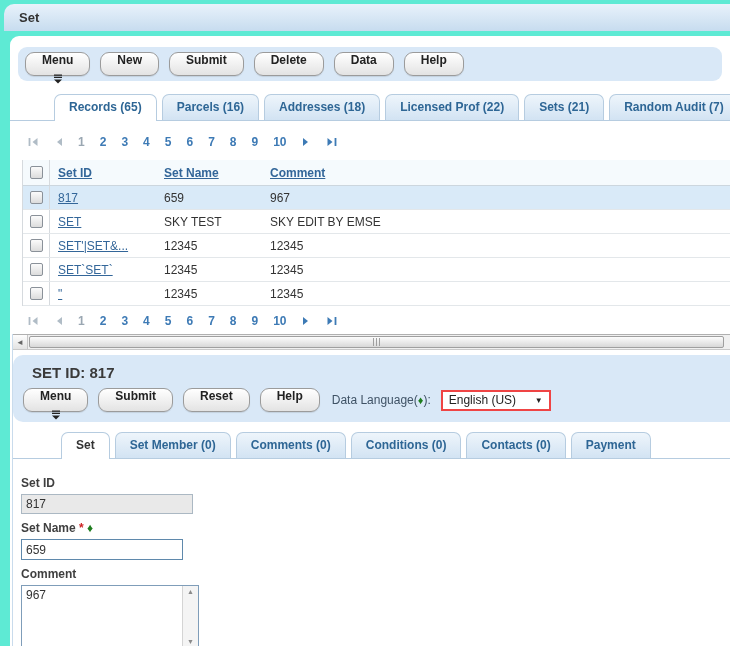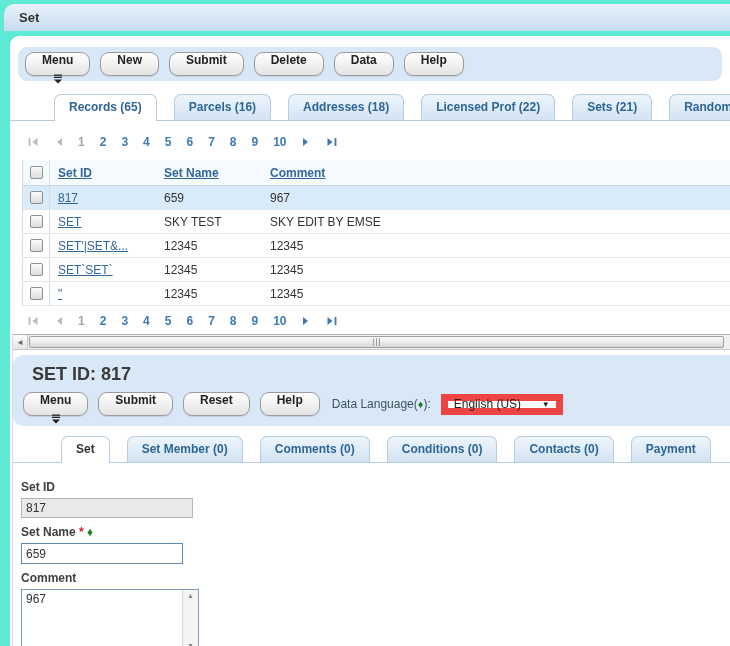--- a/index.html
+++ b/index.html
@@ -30,21 +30,21 @@
     height:24px; background:linear-gradient(#ffffff,#e3e3e3);
     border:1px solid #9b9b9b; border-radius:9px;
     font-family:"Liberation Sans",sans-serif;
     font-weight:bold; font-size:12px; color:#222; padding:0 16px;
     display:inline-flex; align-items:center; gap:7px;
     box-shadow:0 1px 1px rgba(0,0,0,.10); cursor:pointer; white-space:nowrap;flex-direction:column;
   }
   .btn svg { display:block; }
   
   .tabstrip {
-    display:flex; gap:17px; align-items:flex-end;
+    display:flex; gap:5px; align-items:flex-end;
     border-bottom:1px solid #b6cce0; margin-top:13px; position:relative;
   }
   .tabstrip1 { padding-left:44px; }
   .tabstrip2 { padding-left:48px; margin-top:10px; }
   .tab {
     flex-shrink:0;
     background:linear-gradient(#eef5fb,#d2e3f3);
     border:1px solid #b6cce0; border-bottom:none; border-radius:7px 7px 0 0;
     padding:5px 14px 6px; font-size:12px; font-weight:bold; color:#2e6695;
     white-space:nowrap; cursor:pointer;
@@ -92,26 +92,26 @@
     background:linear-gradient(#fcfcfc,#d8d8d8);
     border:1px solid #9f9f9f; border-radius:2px;
     display:flex; align-items:center; justify-content:center; cursor:pointer;
   }
   .grip { width:1px; height:8px; background:#9f9f9f; box-shadow:3px 0 0 #9f9f9f, 6px 0 0 #9f9f9f; margin-right:6px; }
   
   .detail-panel {
     margin-top:5px; background:#d9e8f7; border-radius:10px 0 0 10px;
     padding:9px 0 10px 10px;
   }
-  .detail-title { font-size:18px; font-weight:bold; color:#3a3a3a; padding-left:9px; }
+  .detail-title { font-size:15px; font-weight:bold; color:#3a3a3a; padding-left:9px; }
   .bar2 { margin-top:7px; display:flex; align-items:center; gap:10px; }
   .lang-label { font-size:12px; color:#3f5265; margin-left:2px; white-space:nowrap; }
   .lang-label .dia { color:#1e7d1e; font-size:11px; }
   .select-box {
-    width:122px; height:21px; background:#fff; border:7px solid #ef4444;
+    width:110px; height:21px; background:#fff; border:2px solid #ef4444;
     display:flex; align-items:center; justify-content:space-between;
     padding:0 6px; font-size:12px; color:#222; cursor:pointer; white-space:nowrap;gap:15px;
   }
   .select-caret { font-size:8px; color:#222; }
   
   .form { padding:10px 0 0 8px; font-size:12px; }
   .flabel { font-weight:bold; color:#3f3f3f; margin:7px 0 4px; }
   .req { color:#cc2222; } .dia2 { color:#1e7d1e; }
   .inp-ro {
     display:block; width:172px; height:20px; background:#e9e9e9;

